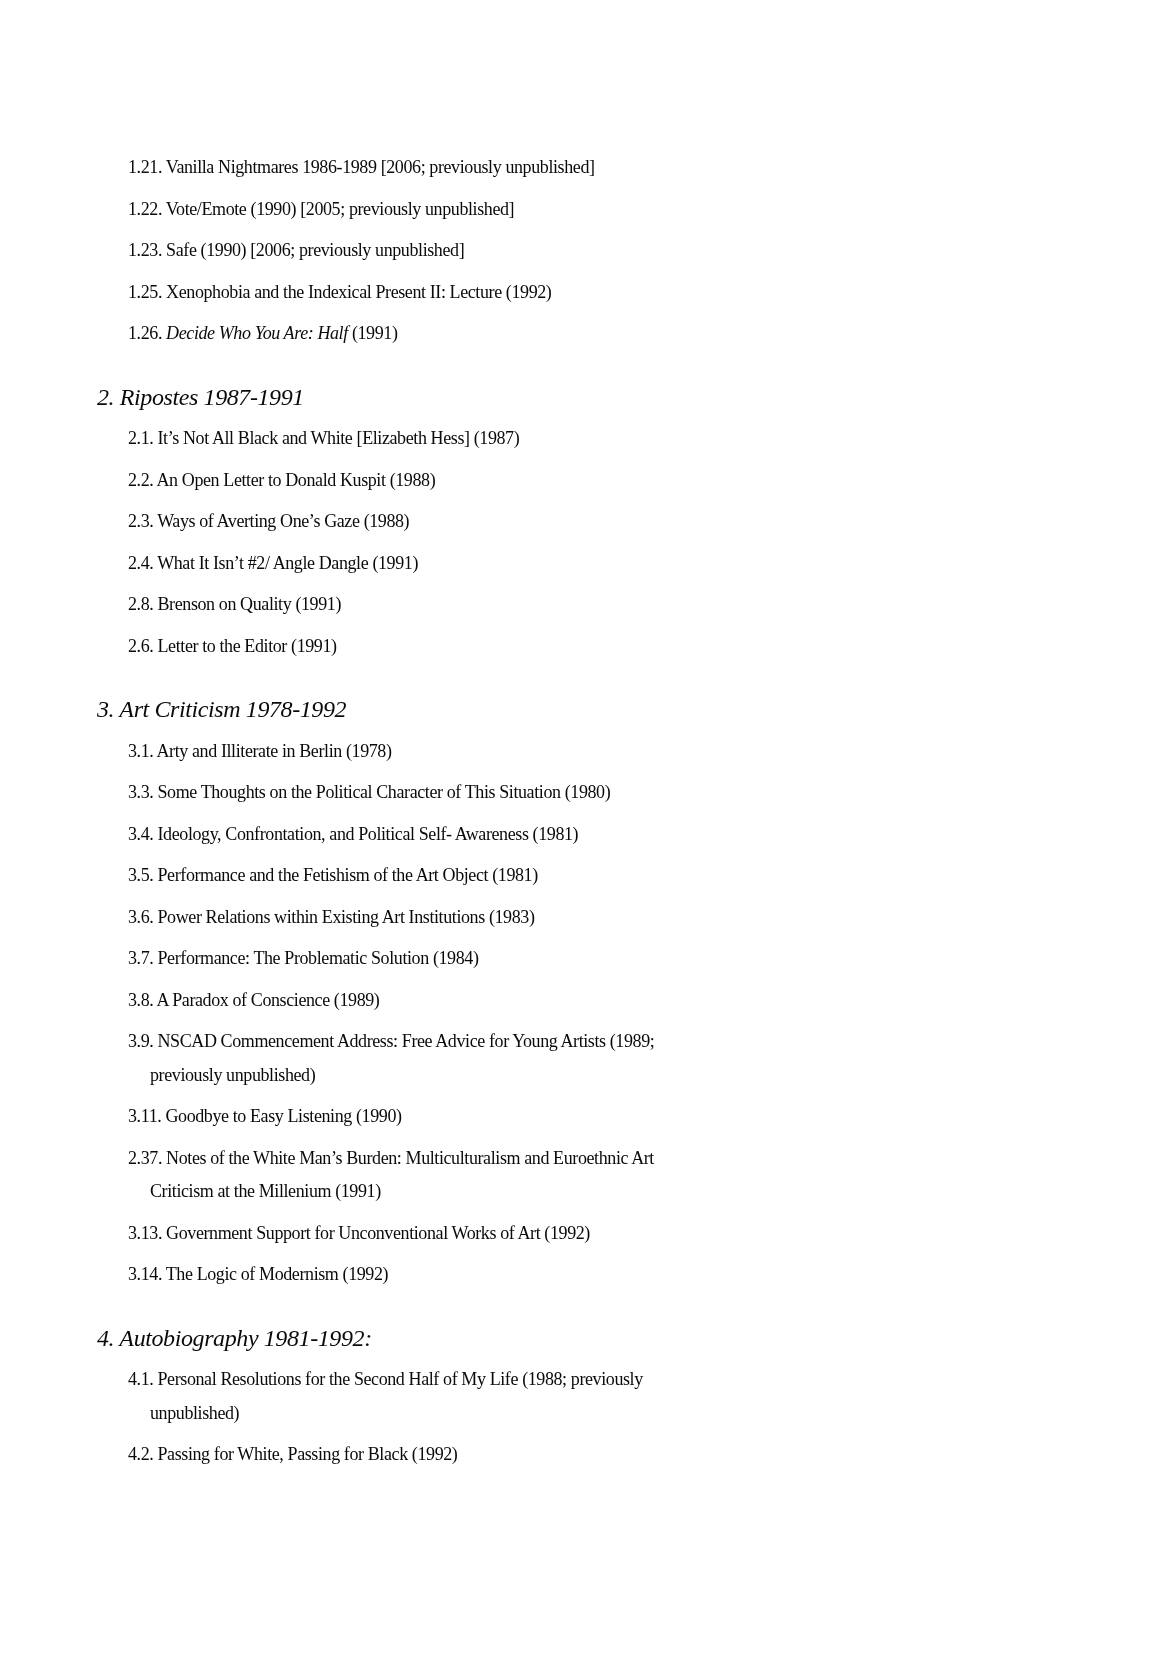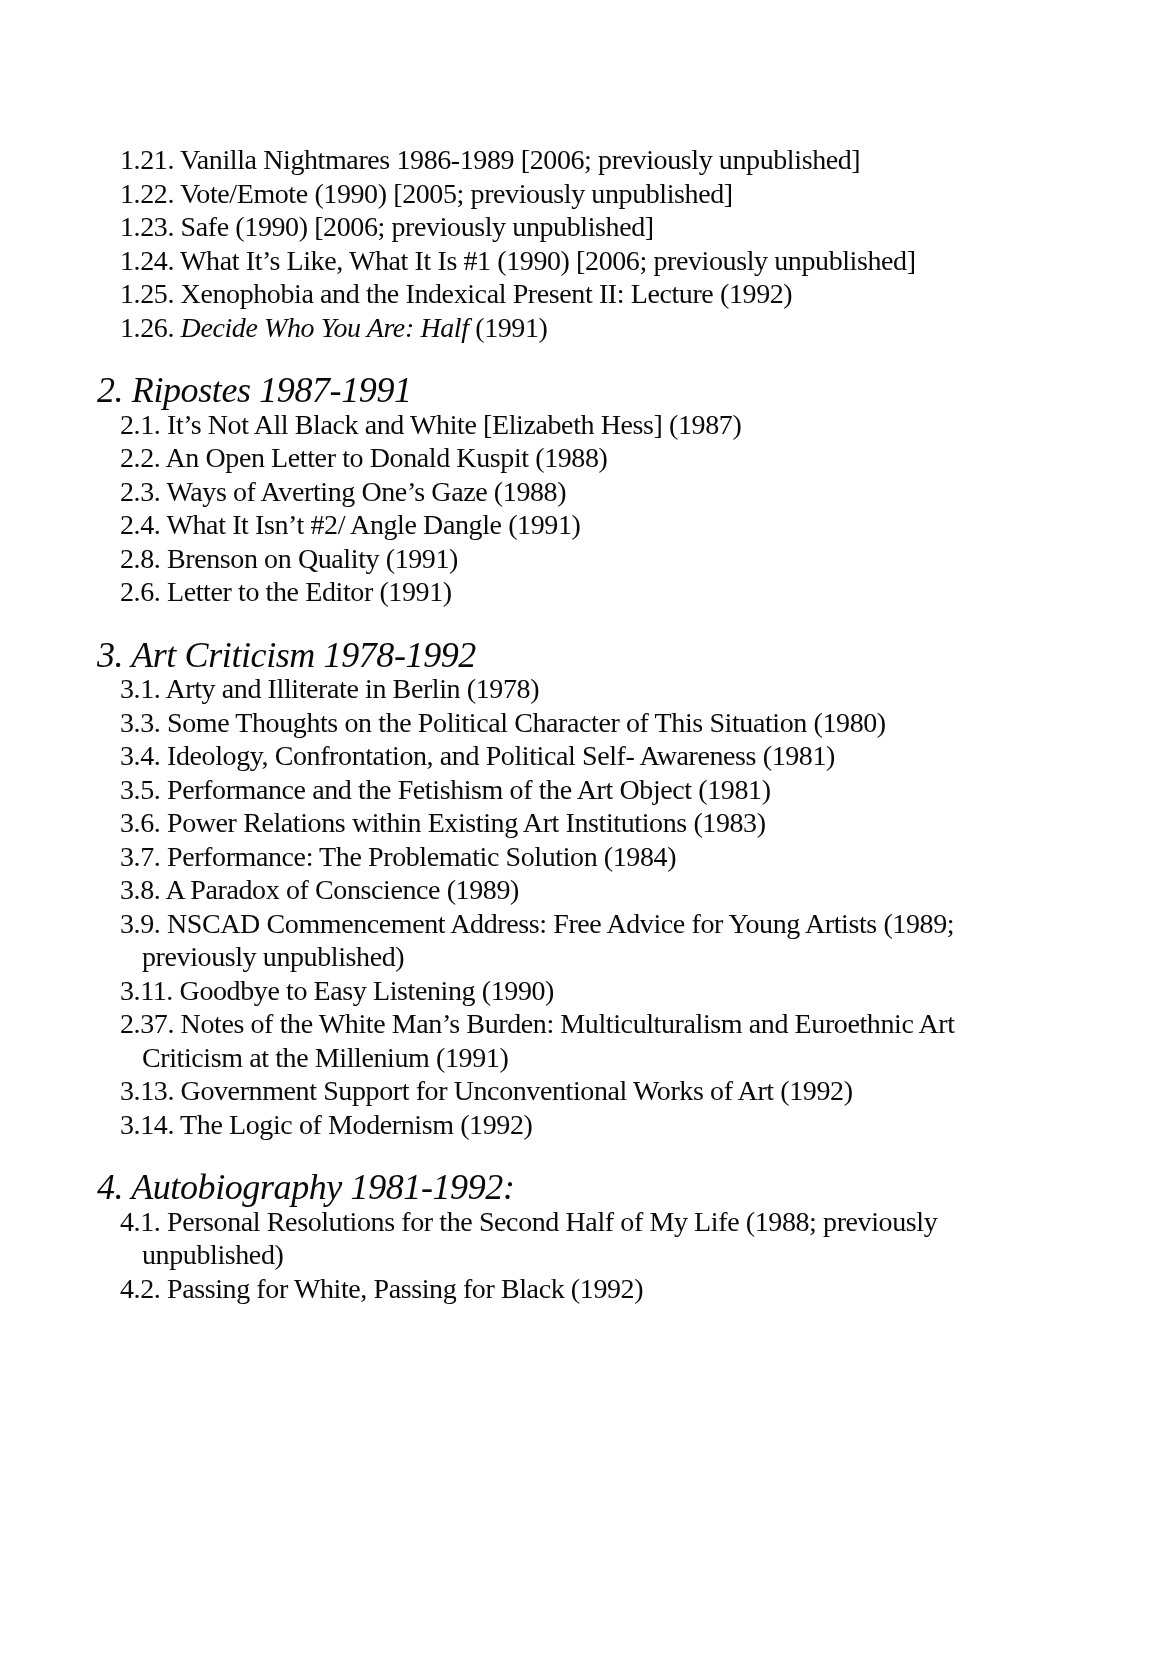--- a/index.html
+++ b/index.html
@@ -24,32 +24,32 @@
   }
   .toc-section {
     margin: 0;
     padding: 0;
   }
   .toc-section + .toc-section {
     margin-top: 30px;
   }
   .section-heading {
     margin: 0;
-    font-size: 36px;
+    font-size: 24px;
     line-height: 33.5px;
     font-weight: normal;
     font-style: italic;
     letter-spacing: -0.4px;
     white-space: pre-wrap;
   }
   .toc-item {
-    margin: 0;
+    margin: 8px;
     padding-left: 45px;
     text-indent: -22px;
-    font-size: 28px;
+    font-size: 18px;
     line-height: 33.5px;
     letter-spacing: -0.4px;
     white-space: pre-wrap;
   }
   .seg-italic {
     font-style: italic;
   }
 </style>
 </head>
 <body>
@@ -58,21 +58,20 @@
   <div class="toc" id="toc">
   <section class="toc-section">
 
     <div class="section-items">
   <p class="toc-item"><span class="seg-text">1.21. Vanilla Nightmares 1986-1989 [2006; previously unpublished]</span></p>
 
   <p class="toc-item"><span class="seg-text">1.22. Vote/Emote (1990) [2005; previously unpublished]</span></p>
 
   <p class="toc-item"><span class="seg-text">1.23. Safe (1990) [2006; previously unpublished]</span></p>
 
-  <p class="toc-item"><span class="seg-text">1.24. What It’s Like, What It Is #1 (1990) [2006; previously unpublished]</span></p>
 
   <p class="toc-item"><span class="seg-text">1.25. Xenophobia and the Indexical Present II: Lecture (1992)</span></p>
 
   <p class="toc-item"><span class="seg-text">1.26. </span><span class="seg-italic">Decide Who You Are: Half</span><span class="seg-post"> (1991)</span></p>
 
 </div>
   </section>
 
   <section class="toc-section">
     <h2 class="section-heading">2. Ripostes 1987-1991</h2>

